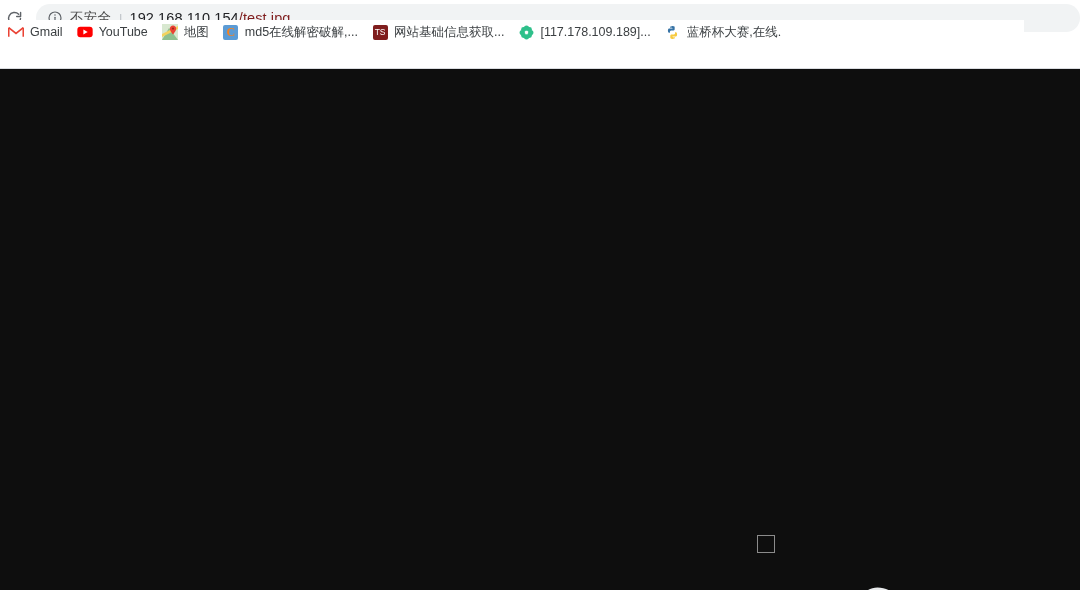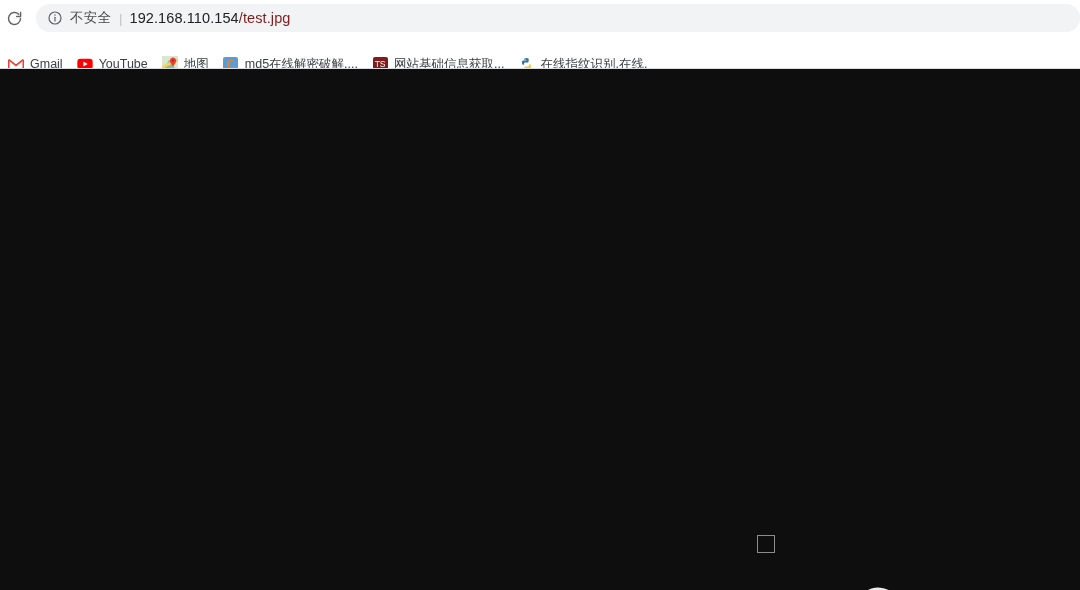--- a/index.html
+++ b/index.html
@@ -77,26 +77,26 @@
     font-size: 14.5px;
     color: #202124;
     white-space: nowrap;
     letter-spacing: .1px;
   }
   #url-text .url-path { color: #7f1d1d; }
 
   
   #bookmarks-bar {
     position: absolute;
-    left: 0; top: 44px;
+    left: 0; top: 20px;
     width: 1024px;
     height: 32px;
     background: #ffffff;
     display: flex;
-    align-items: flex-end;
+    align-items: flex-start;
     overflow: hidden;
     white-space: nowrap;
   }
   .bookmark-item {
     display: flex;
     align-items: center;
     height: 24px;
     padding: 0 6px;
     margin-right: 2px;
     border-radius: 4px;
@@ -260,29 +260,46 @@
     </div>
 
     <div class="bookmark-item">
       <span class="bm-icon">
         <span class="icon-ts">TS</span>
       </span>
       <span class="bm-label">网站基础信息获取...</span>
     </div>
 
 
+    <div class="bookmark-item">
+      <span class="bm-icon">
+        <svg width="15" height="15" viewBox="0 0 20 20">
+          <g fill="#2fc08b">
+            <circle cx="10" cy="4.3" r="3.5"></circle>
+            <circle cx="10" cy="15.7" r="3.5"></circle>
+            <circle cx="4.3" cy="10" r="3.5"></circle>
+            <circle cx="15.7" cy="10" r="3.5"></circle>
+            <circle cx="6" cy="6" r="3.2"></circle>
+            <circle cx="14" cy="14" r="3.2"></circle>
+            <circle cx="14" cy="6" r="3.2"></circle>
+            <circle cx="6" cy="14" r="3.2"></circle>
+          </g>
+        </svg>
+      </span>
+      <span class="bm-label">[117.178.109.189]...</span>
+    </div>
 
     <div class="bookmark-item">
       <span class="bm-icon">
         <svg width="15" height="15" viewBox="0 0 20 20">
           <path d="M9.9 1.4c-3.1 0-2.9 1.35-2.9 1.35l.004 1.4h2.96v.42H5.83s-1.98-.23-1.98 2.9c0 3.12 1.73 3.01 1.73 3.01h1.03V9.03s-.06-1.73 1.7-1.73h2.94s1.64.03 1.64-1.59V3.02S13.14 1.4 9.9 1.4zM8.27 2.34c.29 0 .53.24.53.53 0 .3-.24.54-.53.54a.53.53 0 0 1-.53-.54c0-.29.24-.53.53-.53z" fill="#3572a5"></path>
           <path d="M10.07 18.6c3.1 0 2.9-1.35 2.9-1.35l-.004-1.4h-2.96v-.42h4.13s1.98.23 1.98-2.9c0-3.12-1.73-3.01-1.73-3.01h-1.03v1.45s.06 1.73-1.7 1.73H8.72s-1.64-.03-1.64 1.59v2.69s-.25 1.62 2.99 1.62zm1.63-.94a.53.53 0 0 1-.53-.53c0-.3.24-.54.53-.54s.53.24.53.54c0 .29-.24.53-.53.53z" fill="#f7ca3f"></path>
         </svg>
       </span>
-      <span class="bm-label">在线指纹识别,在线.</span>
+      <span class="bm-label">蓝桥杯大赛,在线.</span>
     </div>
   </div>
 
   <div id="page-content">
 
     <div id="broken-image-placeholder"></div>
 
     <div id="wechat-watermark">
       <span id="wechat-logo">
         <svg width="52" height="40" viewBox="0 0 52 40">

